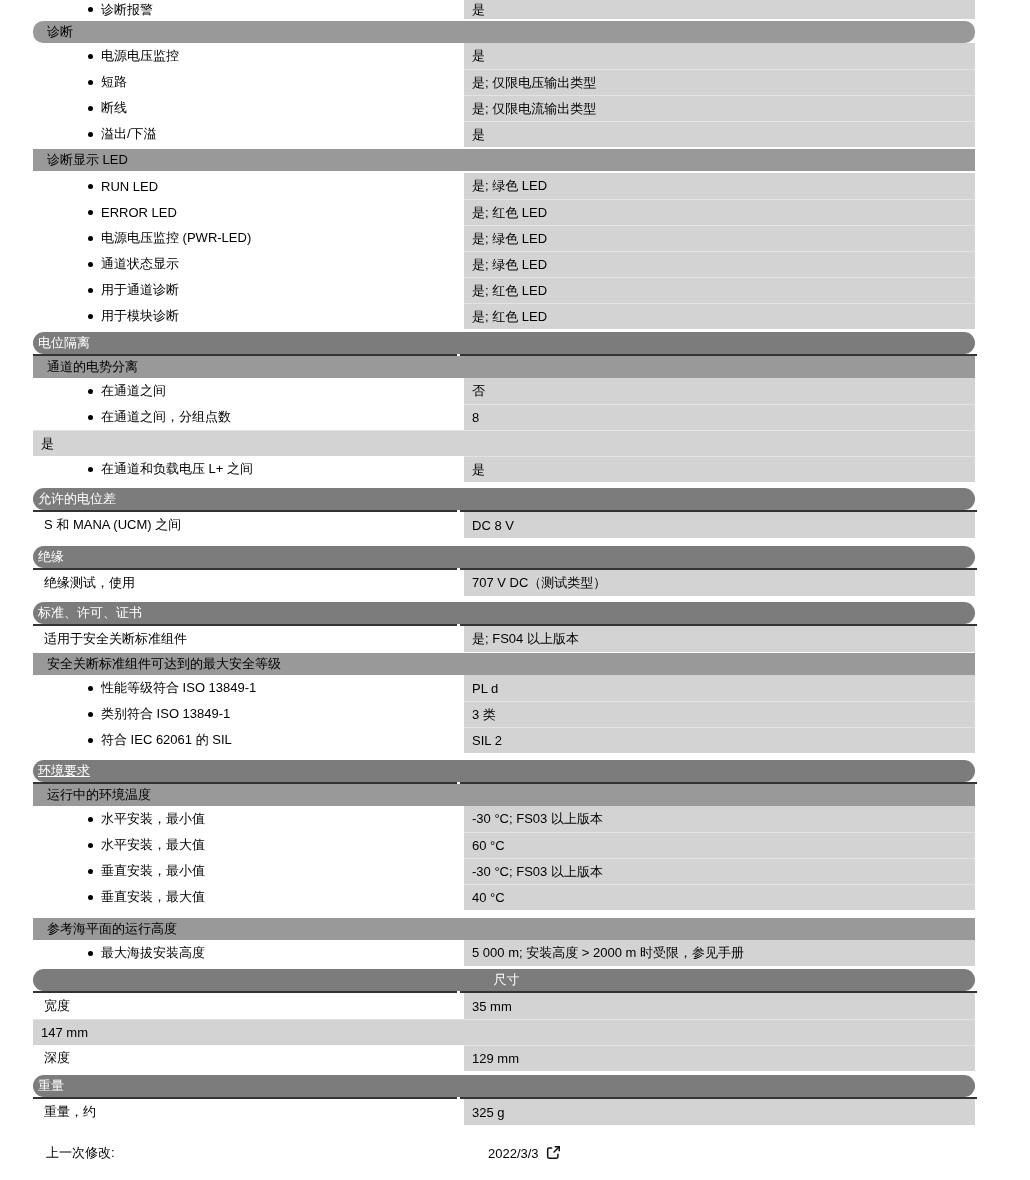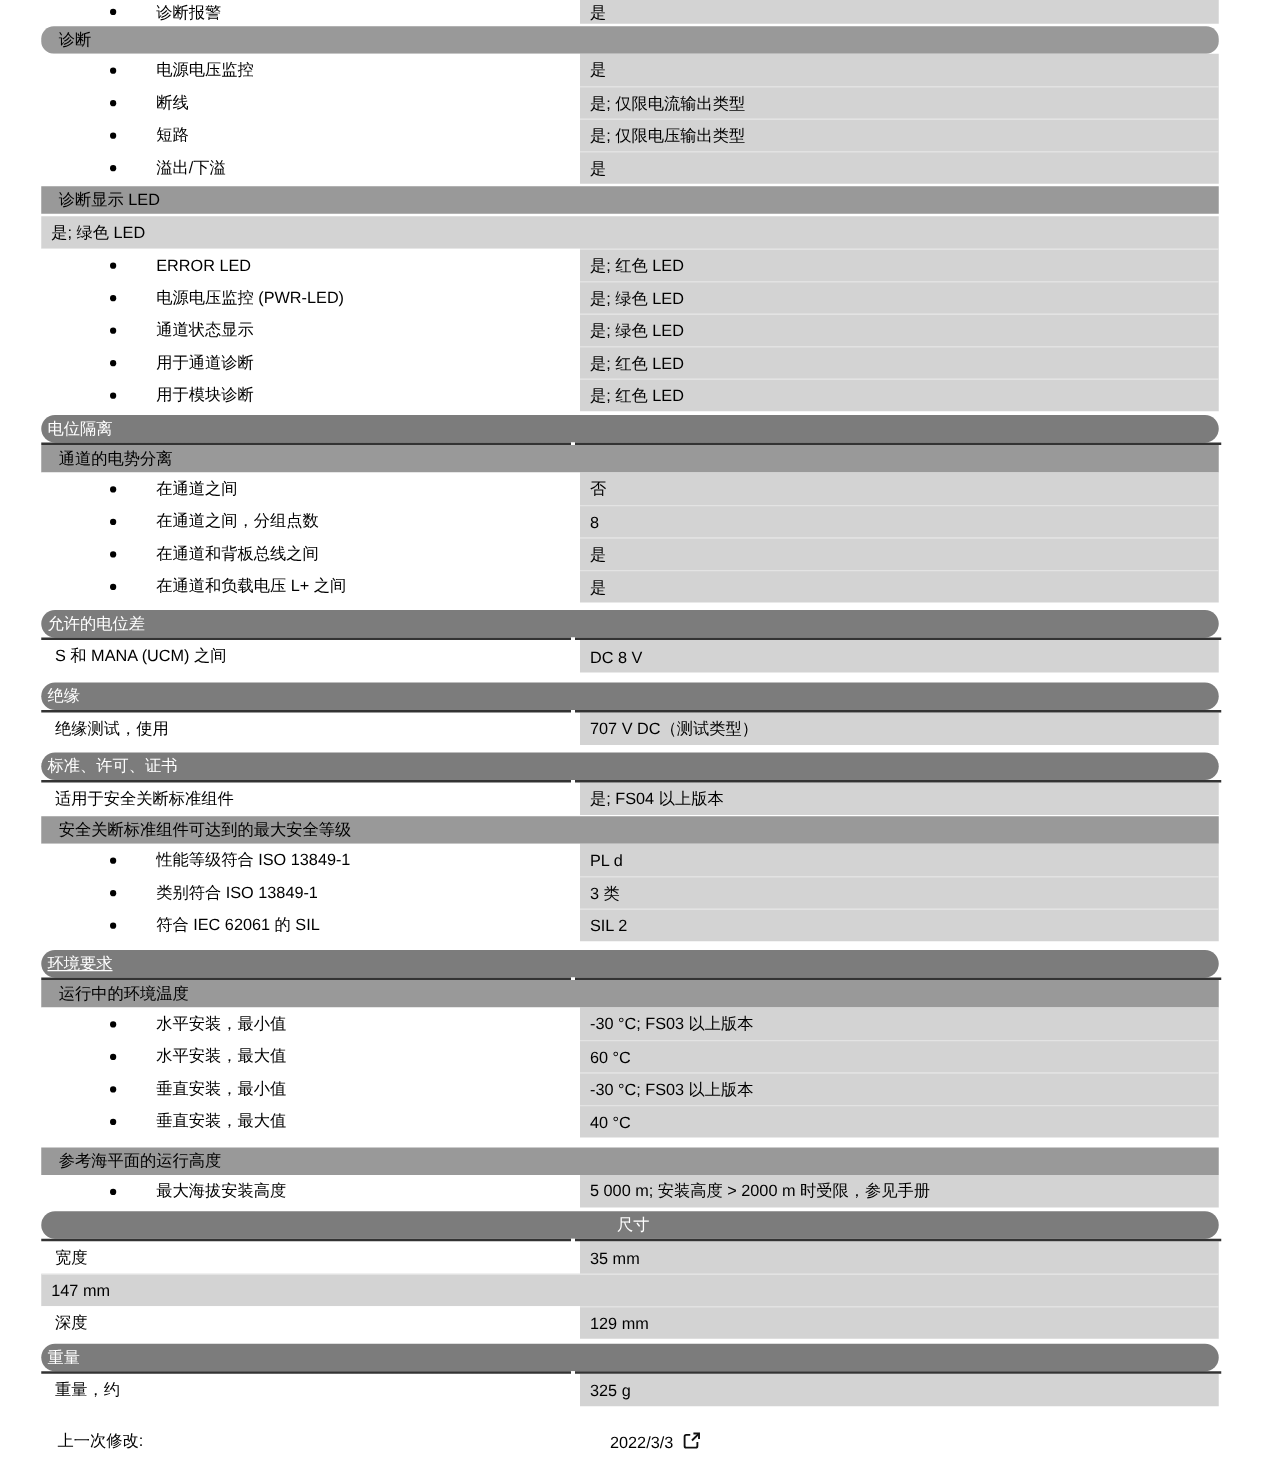--- a/index.html
+++ b/index.html
@@ -65,21 +65,21 @@
   }
   .row.partial { min-height: 19px; }
   .cell-label {
     width: 431px;
     box-sizing: border-box;
     padding-left: 11px;
     display: flex;
     align-items: center;
     background: #ffffff;
   }
-  .cell-label.bulleted { padding-left: 55px; gap: 24px; }
+  .cell-label.bulleted { padding-left: 55px; }
   .bullet {
     width: 5px;
     height: 5px;
     border-radius: 50%;
     background: #000000;
     flex: 0 0 5px;
     margin-right: 8px;
   }
   .cell-value {
     flex: 1;
@@ -144,48 +144,52 @@
             <span class="bullet"></span>
             <span class="label-text">电源电压监控</span>
           </div>
           <div class="cell-value">
             <span class="value-text">是</span>
           </div>
         </div>
         <div class="row">
           <div class="cell-label bulleted">
             <span class="bullet"></span>
+            <span class="label-text">短路</span>
+          </div>
+          <div class="cell-value">
+            <span class="value-text">是; 仅限电压输出类型</span>
+          </div>
+        </div>
+        <div class="row">
+          <div class="cell-label bulleted">
+            <span class="bullet"></span>
             <span class="label-text">断线</span>
           </div>
           <div class="cell-value">
             <span class="value-text">是; 仅限电流输出类型</span>
-          </div>
-        </div>
-        <div class="row">
-          <div class="cell-label bulleted">
-            <span class="bullet"></span>
-            <span class="label-text">短路</span>
-          </div>
-          <div class="cell-value">
-            <span class="value-text">是; 仅限电压输出类型</span>
           </div>
         </div>
         <div class="row">
           <div class="cell-label bulleted">
             <span class="bullet"></span>
             <span class="label-text">溢出/下溢</span>
           </div>
           <div class="cell-value">
             <span class="value-text">是</span>
           </div>
         </div>
       </div>
       <div class="h2" style="margin-top: 2px;"><span class="hdr-text">诊断显示 LED</span></div>
       <div class="rows-group" style="margin-top: 2px;">
         <div class="row">
+          <div class="cell-label bulleted">
+            <span class="bullet"></span>
+            <span class="label-text">RUN LED</span>
+          </div>
           <div class="cell-value">
             <span class="value-text">是; 绿色 LED</span>
           </div>
         </div>
         <div class="row">
           <div class="cell-label bulleted">
             <span class="bullet"></span>
             <span class="label-text">ERROR LED</span>
           </div>
           <div class="cell-value">
@@ -244,24 +248,20 @@
         <div class="row">
           <div class="cell-label bulleted">
             <span class="bullet"></span>
             <span class="label-text">在通道之间，分组点数</span>
           </div>
           <div class="cell-value">
             <span class="value-text">8</span>
           </div>
         </div>
         <div class="row">
-          <div class="cell-label bulleted">
-            <span class="bullet"></span>
-            <span class="label-text">在通道和背板总线之间</span>
-          </div>
           <div class="cell-value">
             <span class="value-text">是</span>
           </div>
         </div>
         <div class="row">
           <div class="cell-label bulleted">
             <span class="bullet"></span>
             <span class="label-text">在通道和负载电压 L+ 之间</span>
           </div>
           <div class="cell-value">

